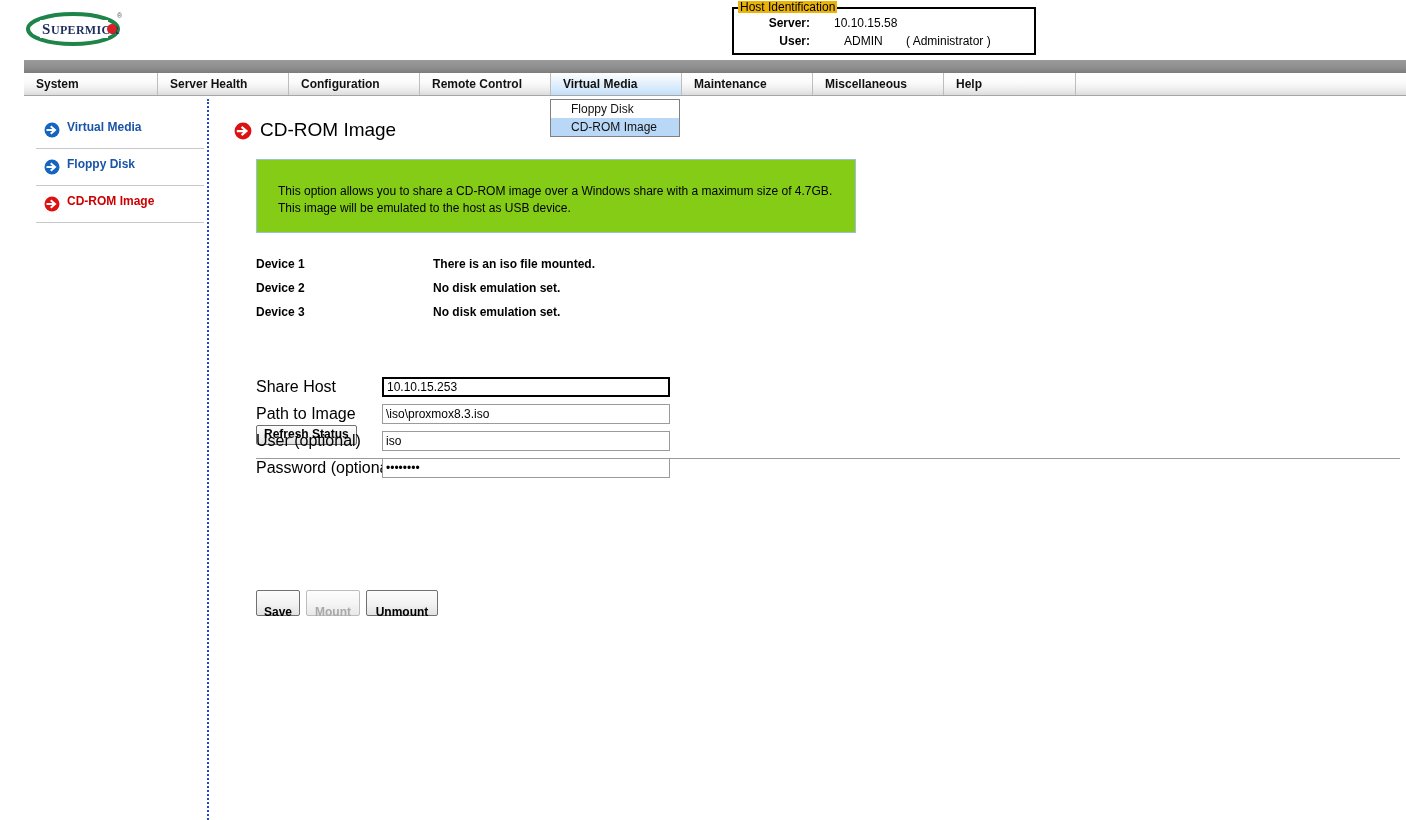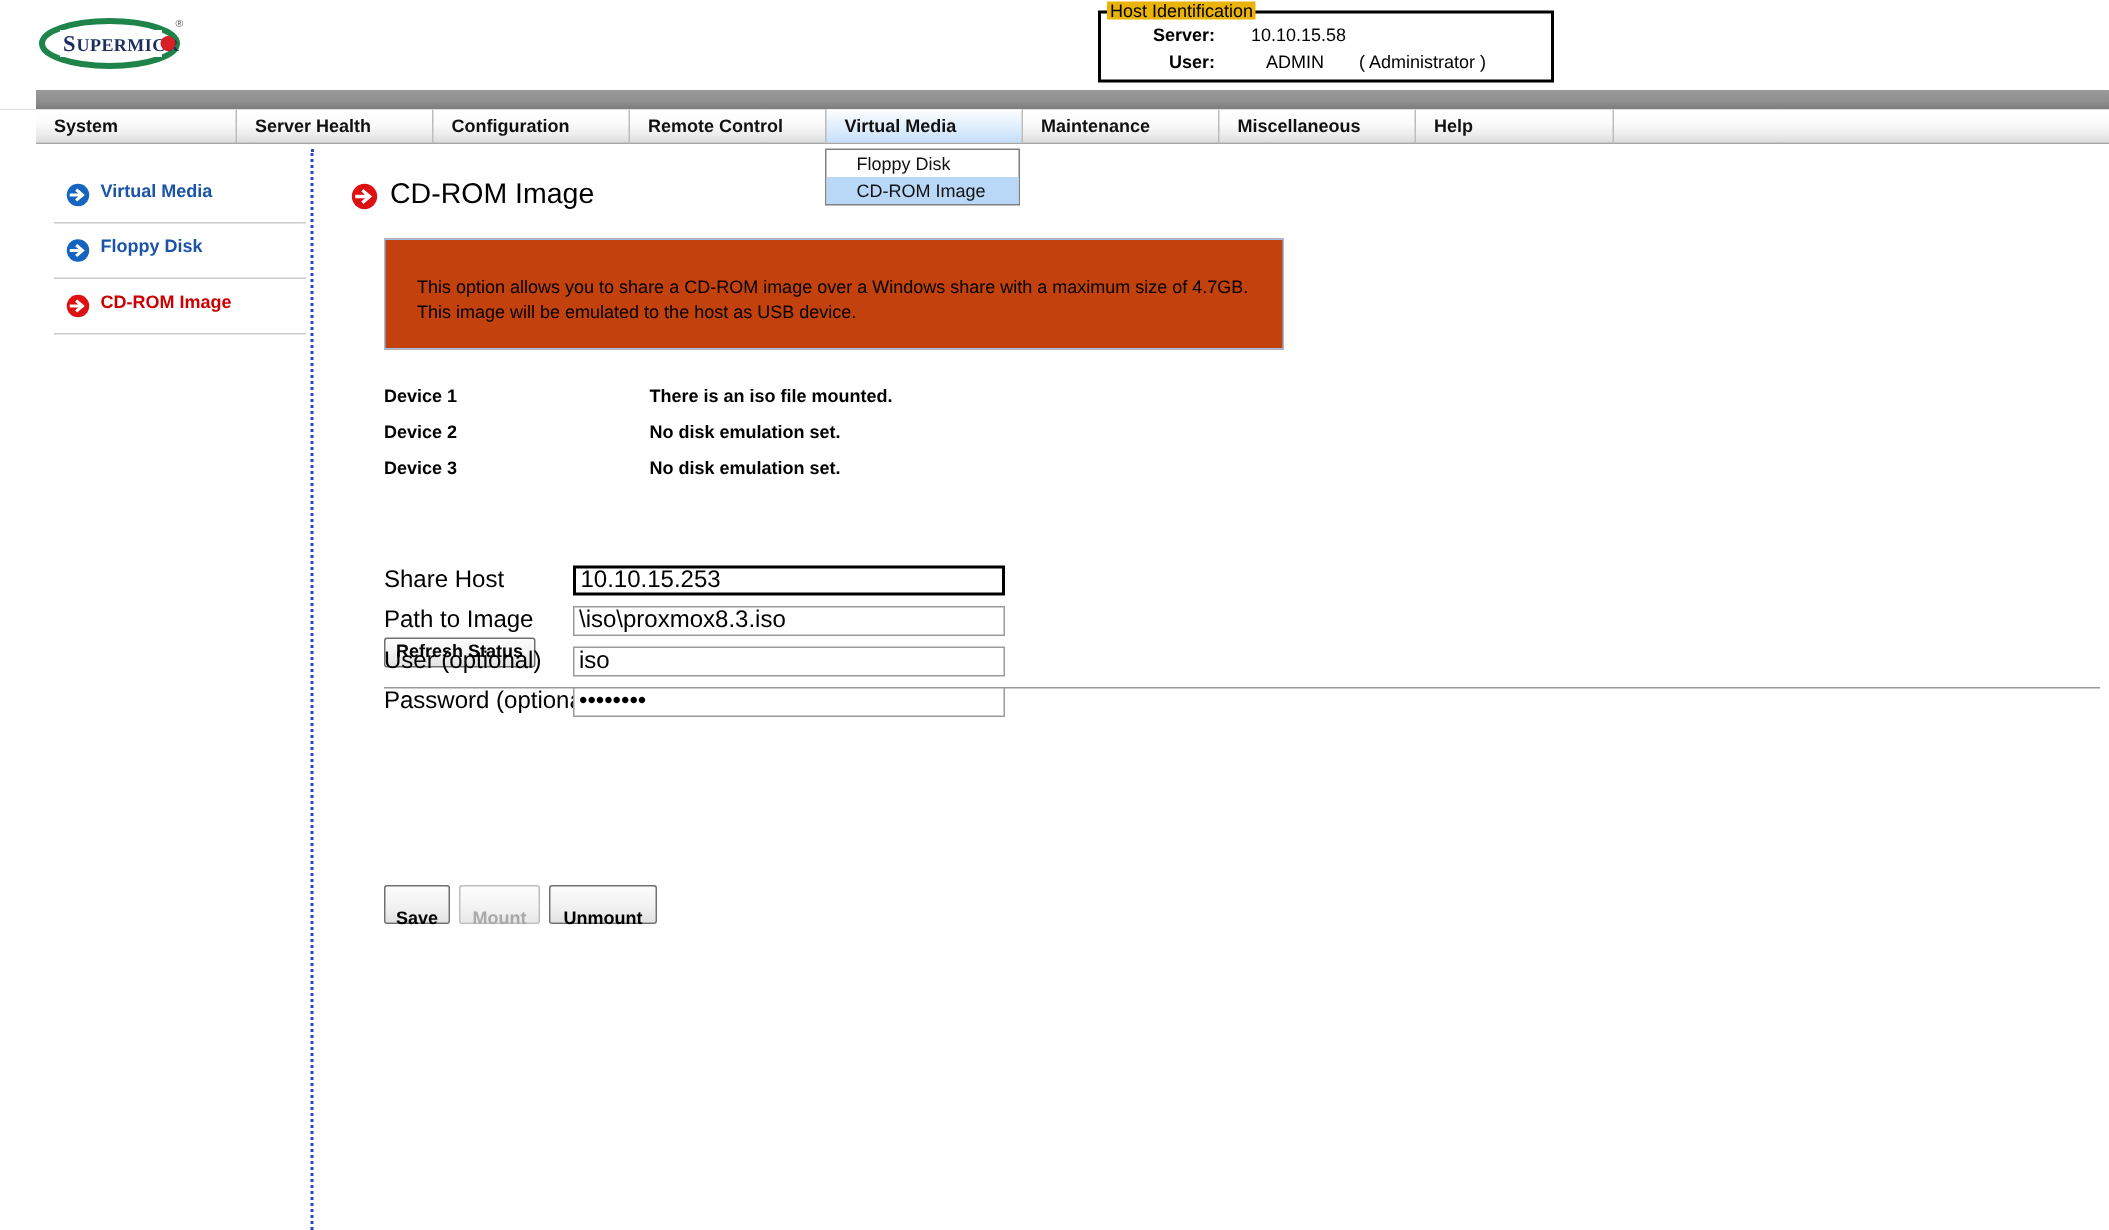--- a/index.html
+++ b/index.html
@@ -197,21 +197,21 @@
     font-size: 19px;
     line-height: 26px;
     color: #000000;
     white-space: nowrap;
   }
 
   #infobox {
     position: absolute;
     left: 48px; top: 60px;
     width: 600px; height: 74px;
-    background: #c2410c;
+    background: #84cc16;
     border: 1px solid #9dbde3;
     box-sizing: border-box;
   }
   #infobox-text {
     position: absolute;
     left: 21px; top: 23px;
     width: 560px;
     font-size: 12px;
     line-height: 17px;
     color: #000;
@@ -270,21 +270,21 @@
     white-space: nowrap;
   }
   .ftext {
     position: absolute;
     left: 126px; top: 1px;
     width: 288px;
     height: 20px;
     box-sizing: border-box;
     padding: 0 3px;
     font-family: "Liberation Sans", sans-serif;
-    font-size: 16px;
+    font-size: 12px;
     color: #000;
     background: #ffffff;
     border: 1px solid #9b9b9b;
     outline: none;
     line-height: 18px;
   }
   .ftext.focused {
     border: 2px solid #000000;
   }
 

